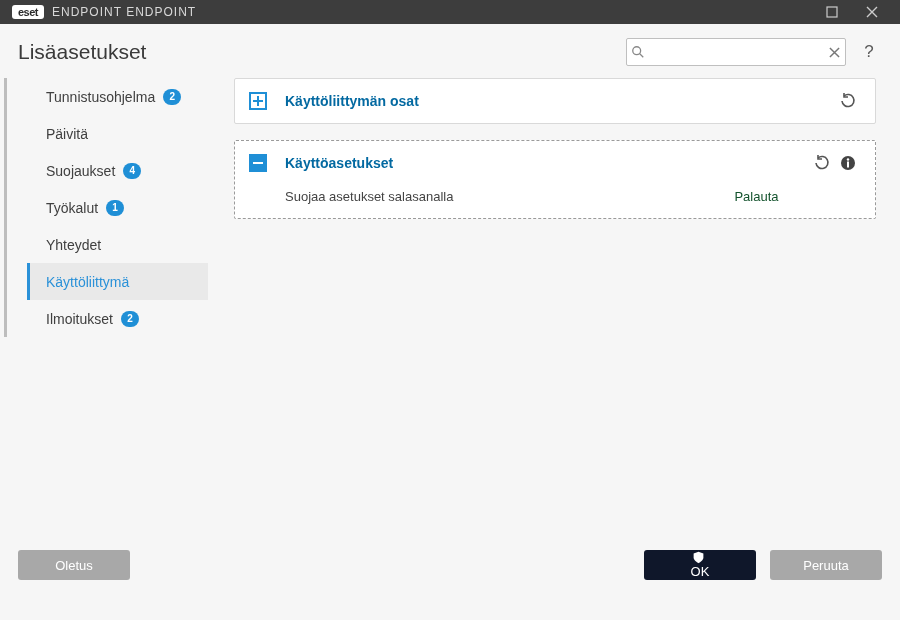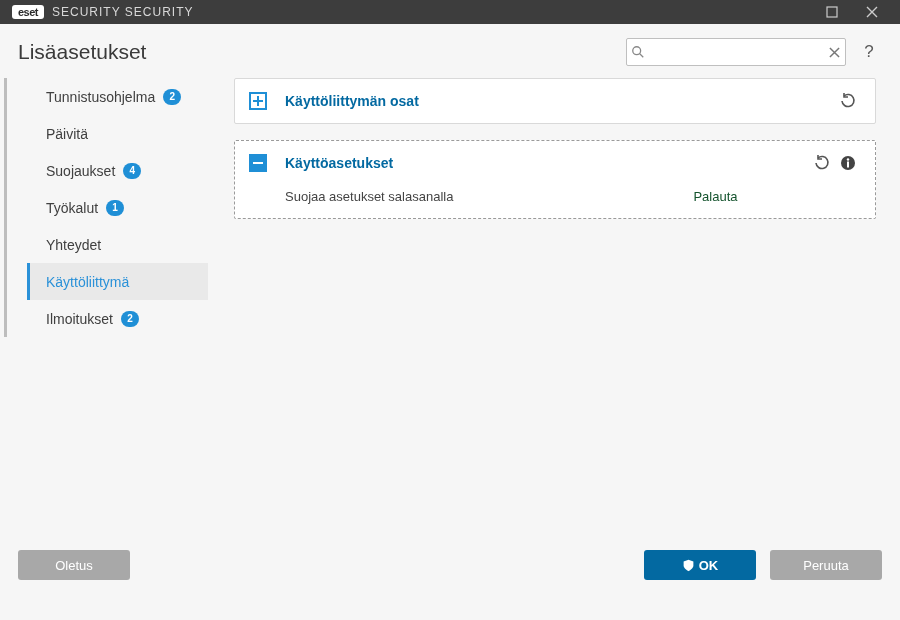--- a/index.html
+++ b/index.html
@@ -42,40 +42,40 @@
   .section.selected { border: 1px dashed #9a9a9a; }
   .sec-head { display: flex; align-items: center; height: 44px; padding: 0 14px; cursor: pointer; }
   .toggler { width: 18px; height: 18px; border: 2px solid #1f8fd6; display: flex; align-items: center; justify-content: center; color: #1f8fd6; margin-right: 18px; }
   .toggler svg { width: 10px; height: 10px; }
   .toggler.minus.filled { background: #1f8fd6; color: #fff; border-color: #1f8fd6; }
   .sec-title { font-size: 14px; font-weight: 600; color: #0369a1; flex: none; }
   .sec-spacer { flex: 1; }
   .sec-action { width: 26px; height: 26px; display: flex; align-items: center; justify-content: center; color: #555; cursor: pointer; }
   .sec-action svg { width: 16px; height: 16px; }
   .sec-body { padding: 4px 14px 14px 50px; }
-  .row { display: flex; align-items: center; font-size: 13px; color: #444; }
+  .row { display: flex; align-items: center; font-size: 13px; color: #444; gap: 41px; }
   .row .rlabel { flex: none; }
   .row .link { color: #14532d; cursor: pointer; margin-left: 240px; }
   
   
   .footer { height: 58px; display: flex; padding: 0 18px; }
   .btn { height: 30px; min-width: 112px; padding: 0 22px; border-radius: 3px; font-size: 13px; display: inline-flex; align-items: center; justify-content: center; cursor: pointer; border: 1px solid transparent; }
   .btn-grey { background: #a8a8a8; color: #fff; }
   .btn-grey2 { background: #a8a8a8; color: #fff; }
-  .btn-primary { background: #0369a1; color: #fff; font-weight: 700; }
+  .btn-primary { background: #0f172a; color: #fff; font-weight: 400; flex-direction: column; }
   .btn-primary svg { width: 13px; height: 13px; margin-right: 4px; fill: #fff; }
   .footer-spacer { flex: 1; }
   .footer .btn + .btn { margin-left: 14px; }
 </style>
 </head>
 <body>
 
 <div class="titlebar">
   <span class="brand-badge">eset</span>
-  <span class="brand-name">SECURITY SECURITY</span>
+  <span class="brand-name">ENDPOINT ENDPOINT</span>
   <div class="titlebar-spacer"></div>
   <div class="win-ctrl">
     <svg viewBox="0 0 12 12">
         <rect x="1" y="1" width="10" height="10" fill="none" stroke="currentColor" stroke-width="1.2"></rect>
       </svg>
   </div>
   <div class="win-ctrl">
     <svg viewBox="0 0 12 12">
         <path d="M1 1 L11 11 M11 1 L1 11" stroke="currentColor" stroke-width="1.4"></path>
       </svg>

